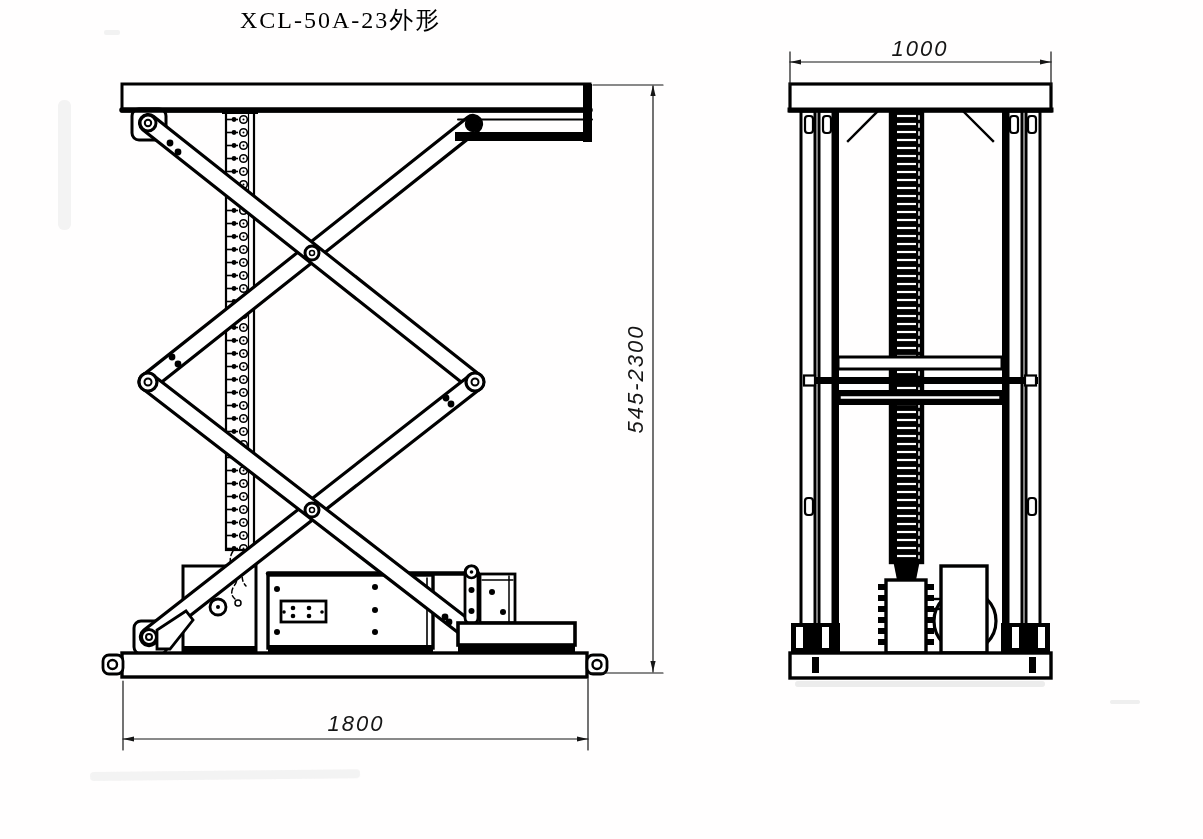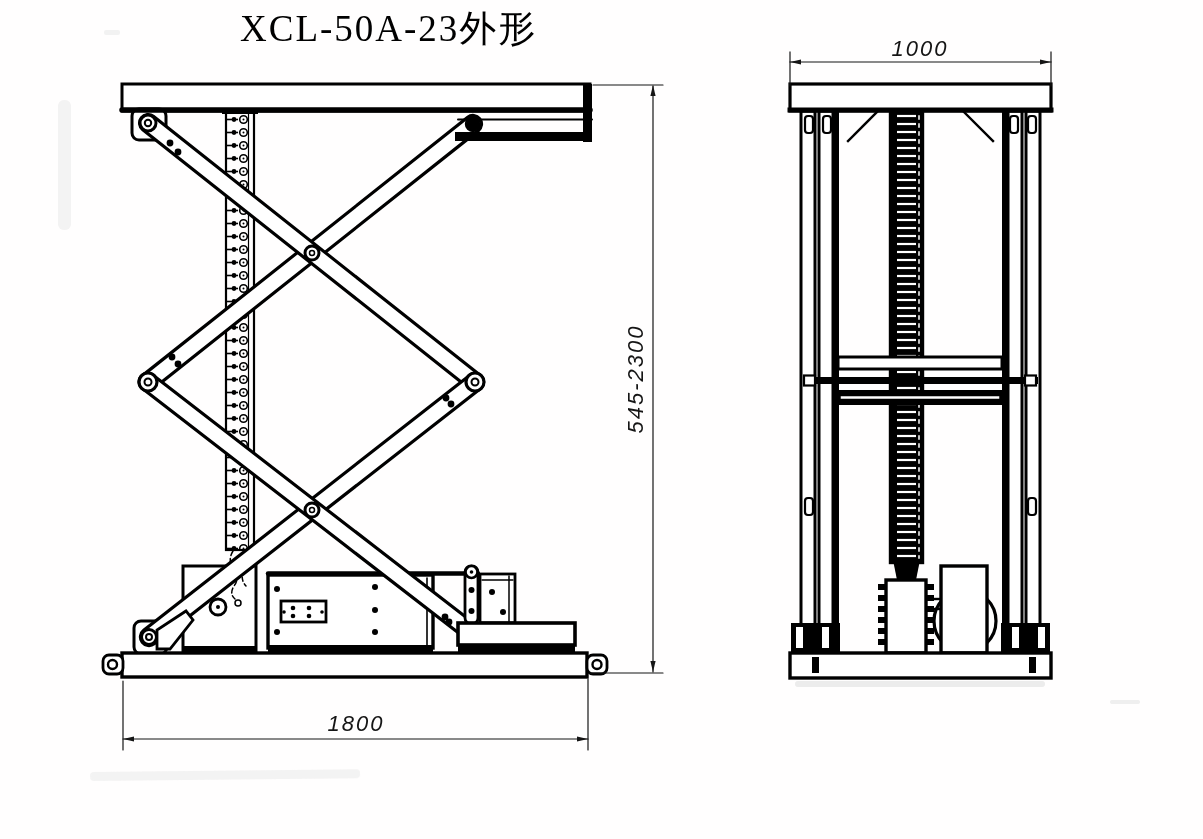--- a/index.html
+++ b/index.html
@@ -1,19 +1,19 @@
 <!DOCTYPE html>
 <html><head>
 <meta charset="utf-8">
 <style>
   html,body{margin:0;padding:0;background:#fff;}
   .sheet{position:relative;width:1203px;height:839px;background:#fffefe;overflow:hidden;
          font-family:"Liberation Sans",sans-serif;}
   .title{position:absolute;left:240px;top:4px;width:420px;
-         font-family:"Liberation Serif",serif;font-size:37px;color:#000;
+         font-family:"Liberation Serif",serif;font-size:24px;color:#000;
          letter-spacing:2px;white-space:nowrap;}
   svg{position:absolute;left:0;top:0;}
   svg *{vector-effect:none;}
   .dimtxt{font-family:"Liberation Sans",sans-serif;font-style:italic;
           font-size:22px;letter-spacing:2px;fill:#151515;}
 </style>
 </head>
 <body>
 
 <div class="sheet">

